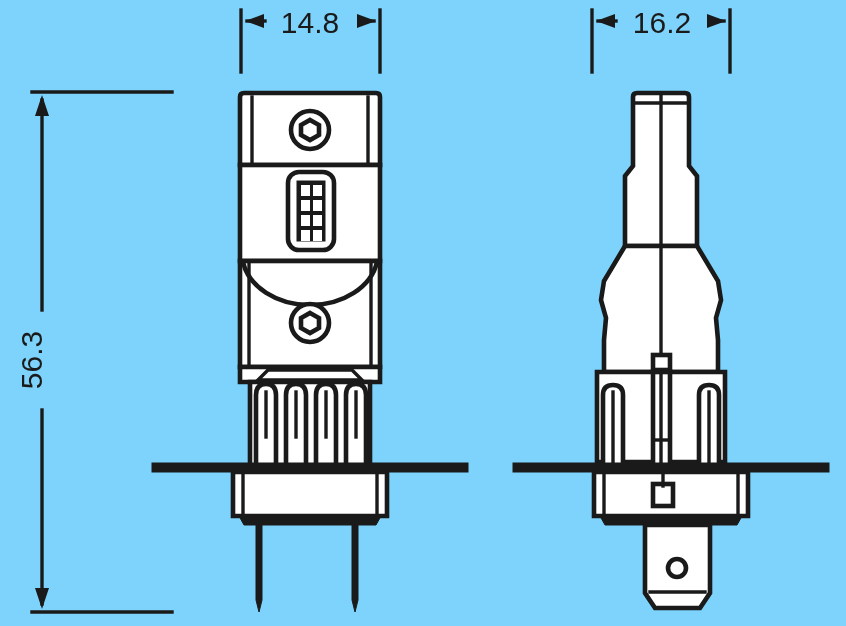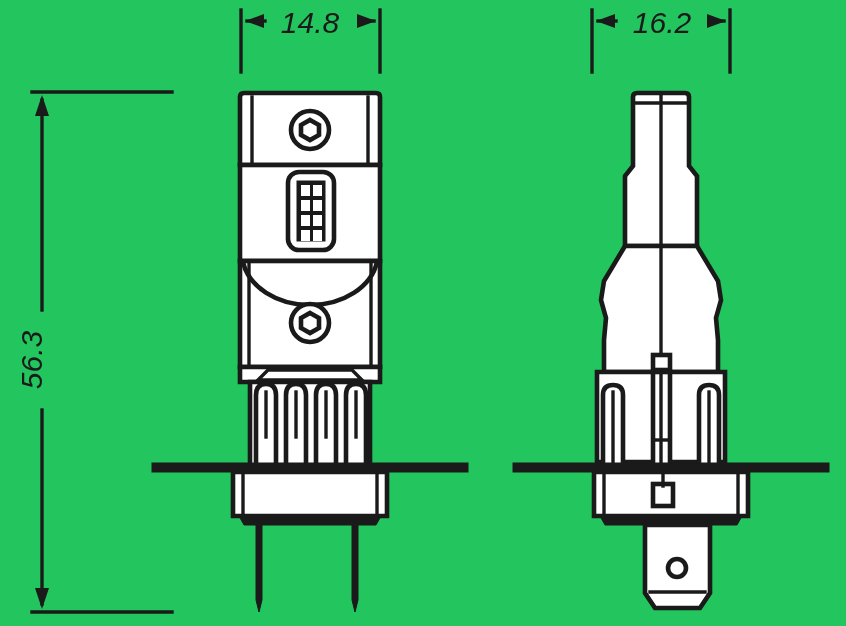--- a/index.html
+++ b/index.html
@@ -8,23 +8,22 @@
     padding: 0;
     background: #ffffff;
   }
   body {
     font-family: "Liberation Sans", sans-serif;
   }
   #drawing-root {
     position: relative;
     width: 846px;
     height: 626px;
-    background: #22c55e;
+    background: #7dd3fc;
     overflow: hidden;
-    font-style: italic;
   }
   #drawing-svg {
     position: absolute;
     top: 0;
     left: 0;
     width: 846px;
     height: 626px;
     display: block;
   }
   .dim-text {

